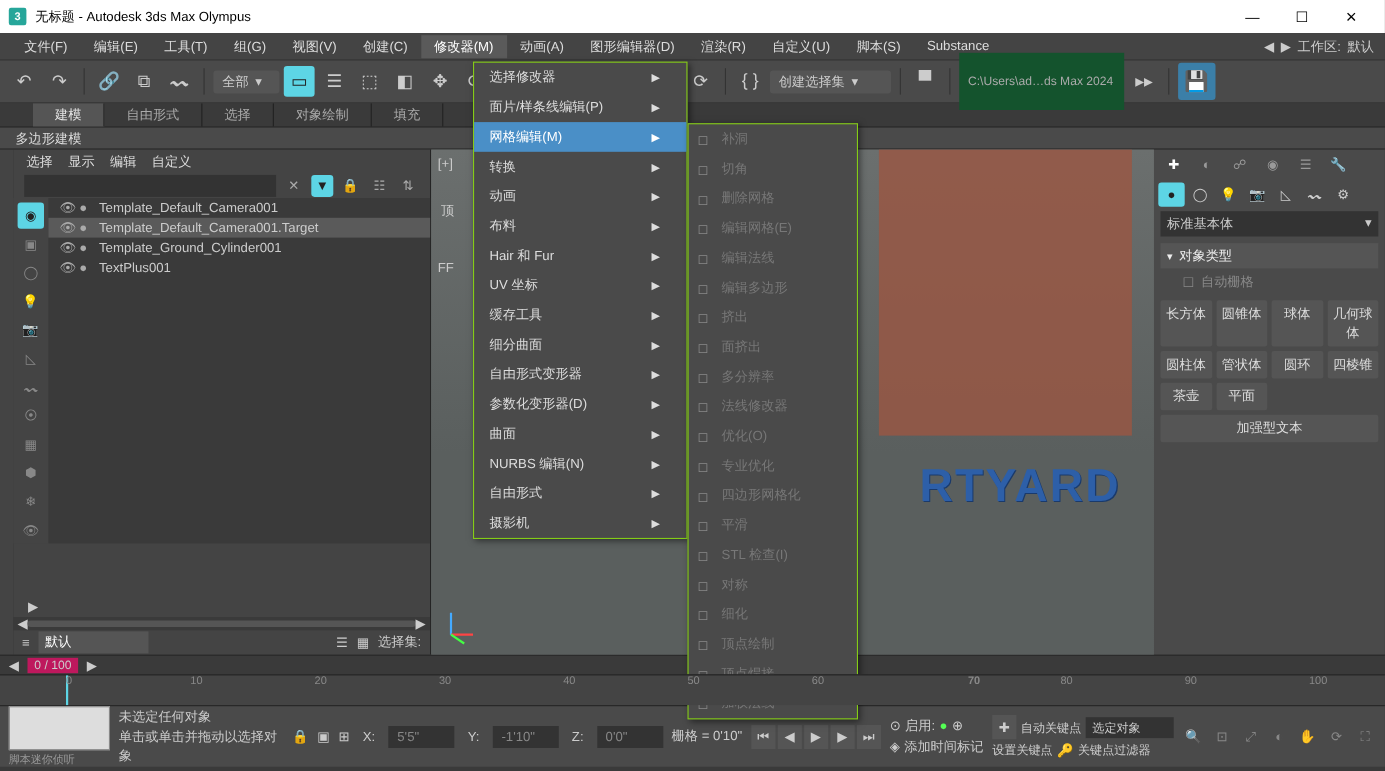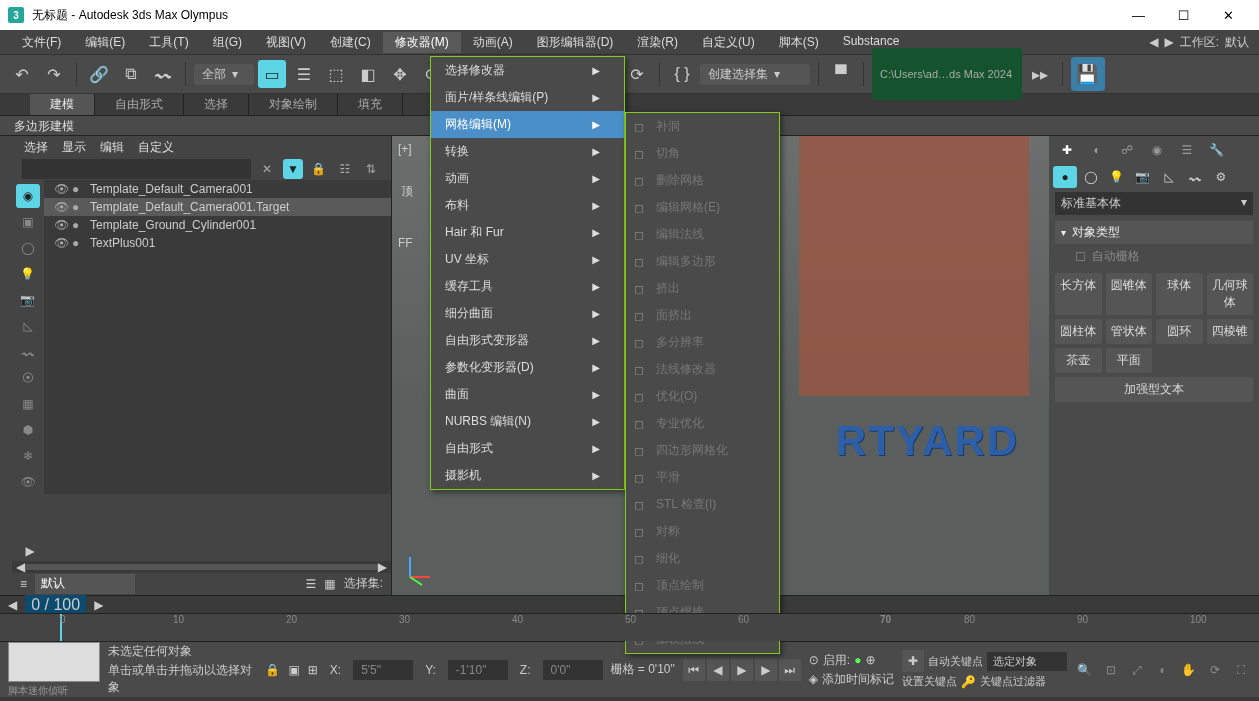--- a/index.html
+++ b/index.html
@@ -93,21 +93,21 @@
 .cp-section-head { background: #555; padding: 3px 6px; display: flex; align-items: center; gap: 6px; color: #eee; }
 .cp-section-head::before { content: "▾"; font-size: 10px; }
 .cp-check { padding: 4px 20px; color: #888; display: flex; align-items: center; gap: 6px; }
 .cp-grid { display: grid; grid-template-columns: 1fr 1fr 1fr 1fr; gap: 4px; padding: 4px 0; }
 .cp-btn { background: #555; padding: 4px 0; text-align: center; color: #ddd; border-radius: 2px; }
 .cp-btn.wide { grid-column: 1 / -1; }
 .cp-color { width: 22px; height: 18px; background: #d946ae; border: 1px solid #222; margin-left: auto; }
 
 
 .timeline { height: 18px; background: #3a3a3a; display: flex; align-items: center; padding: 0 8px; gap: 8px; border-top: 1px solid #222; }
-.timeline .tl-frame { background: #0c4a6e; padding: 1px 6px; font-size: 16px; }
+.timeline .tl-frame { background: #be185d; padding: 1px 6px; font-size: 11px; }
 .timeruler { height: 28px; background: #444; position: relative; border-top: 1px solid #222; }
 .timeruler .tick { position: absolute; top: 0; font-size: 10px; color: #888; }
 .timeruler .marker { position: absolute; top: 0; left: 60px; width: 2px; height: 100%; background: #5dd5e5; }
 
 
 .statusbar { height: 56px; background: #4a4a4a; display: flex; align-items: center; padding: 0 8px; gap: 8px; border-top: 1px solid #222; }
 .sb-thumb { width: 92px; height: 40px; background: #ddd; border: 1px solid #888; }
 .sb-text { display: flex; flex-direction: column; gap: 2px; flex: 1; color: #ccc; font-size: 11px; }
 .sb-coords { display: flex; gap: 12px; align-items: center; }
 .sb-coords .cbox { background: #333; padding: 3px 8px; color: #888; min-width: 60px; }

